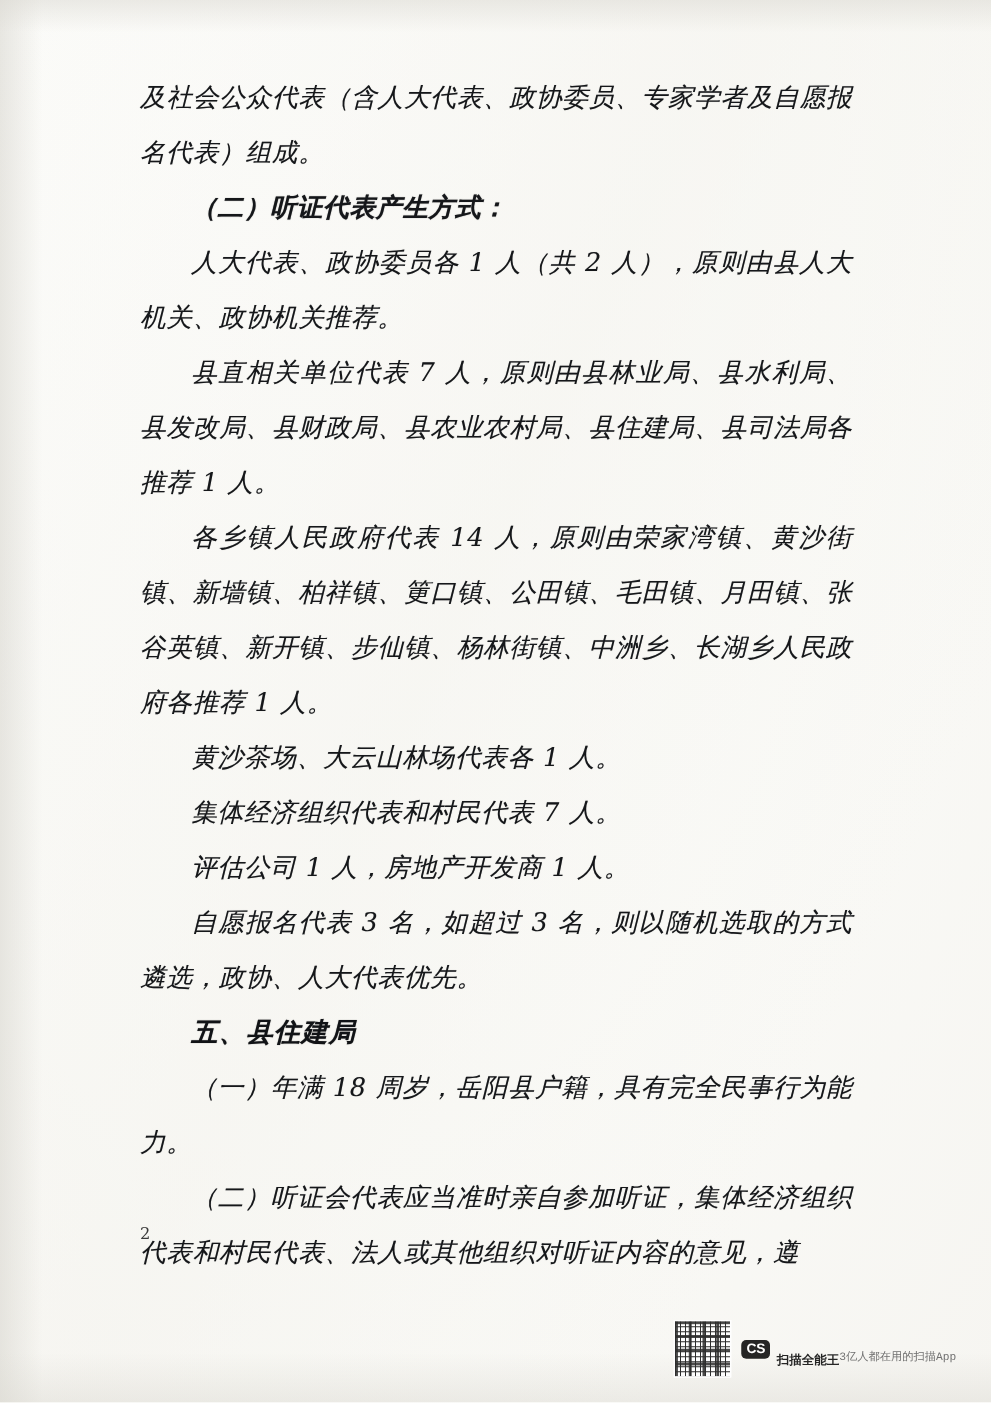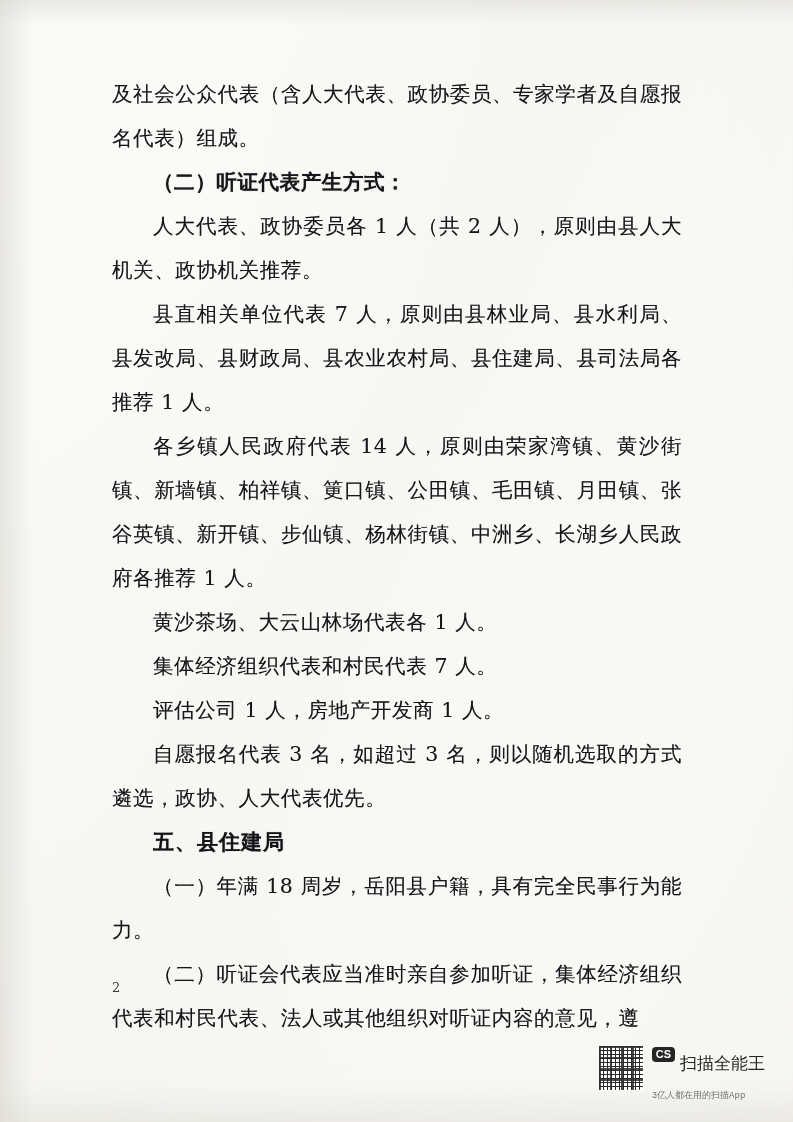--- a/index.html
+++ b/index.html
@@ -23,22 +23,23 @@
   }
   .scan-tint {
     position: absolute;
     inset: 0;
     background: linear-gradient(115deg, rgba(255,255,255,0.0) 0%, rgba(244,243,238,0.55) 45%, rgba(255,255,255,0.0) 80%);
     pointer-events: none;
   }
   .content {
     position: absolute;
     left: 112px;
-    top: 72px;
+    top: 56px;
     width: 570px;
+    font-style: italic;
   }
   .para {
     font-size: 20.5px;
     line-height: 44px;
     letter-spacing: 0.6px;
     text-align: justify;
     text-justify: inter-character;
     margin: 0;
     color: #15171a;
     font-weight: 500;
@@ -85,44 +86,44 @@
     background-image:
       linear-gradient(90deg, #222 1px, transparent 1px),
       linear-gradient(#222 1px, transparent 1px),
       linear-gradient(90deg, rgba(34,34,34,0.85) 2px, transparent 2px),
       linear-gradient(rgba(34,34,34,0.85) 2px, transparent 2px);
     background-size: 4px 4px, 4px 4px, 11px 11px, 11px 11px;
     border: 1px solid #fff;
   }
   .wm-text {
     display: flex;
-    flex-direction: column;
+    flex-direction: row;
     justify-content: center;
     line-height: 1.2;
   }
   .wm-row {
     display: flex;
     align-items: center;
     gap: 5px;
   }
   .cs-badge {
     background: #1a1a1a;
     color: #fff;
     font-family: "Liberation Sans", sans-serif;
     font-size: 11px;
     font-weight: bold;
     border-radius: 4px;
     padding: 2px 4px;
     line-height: 1;
   }
   .wm-title {
     font-family: "Liberation Sans", sans-serif;
-    font-size: 17px;
+    font-size: 10px;
     color: #1a1a1a;
-    font-weight: 400;
+    font-weight: 700;
     margin-top: 19px;
   }
   .wm-sub {
     font-family: Liberation Mono, monospace;
     font-size: 9px;
     color: #6a6a6a;
     margin-top: 17px;
   }
   .edge-shadow-left {
     position: absolute;

